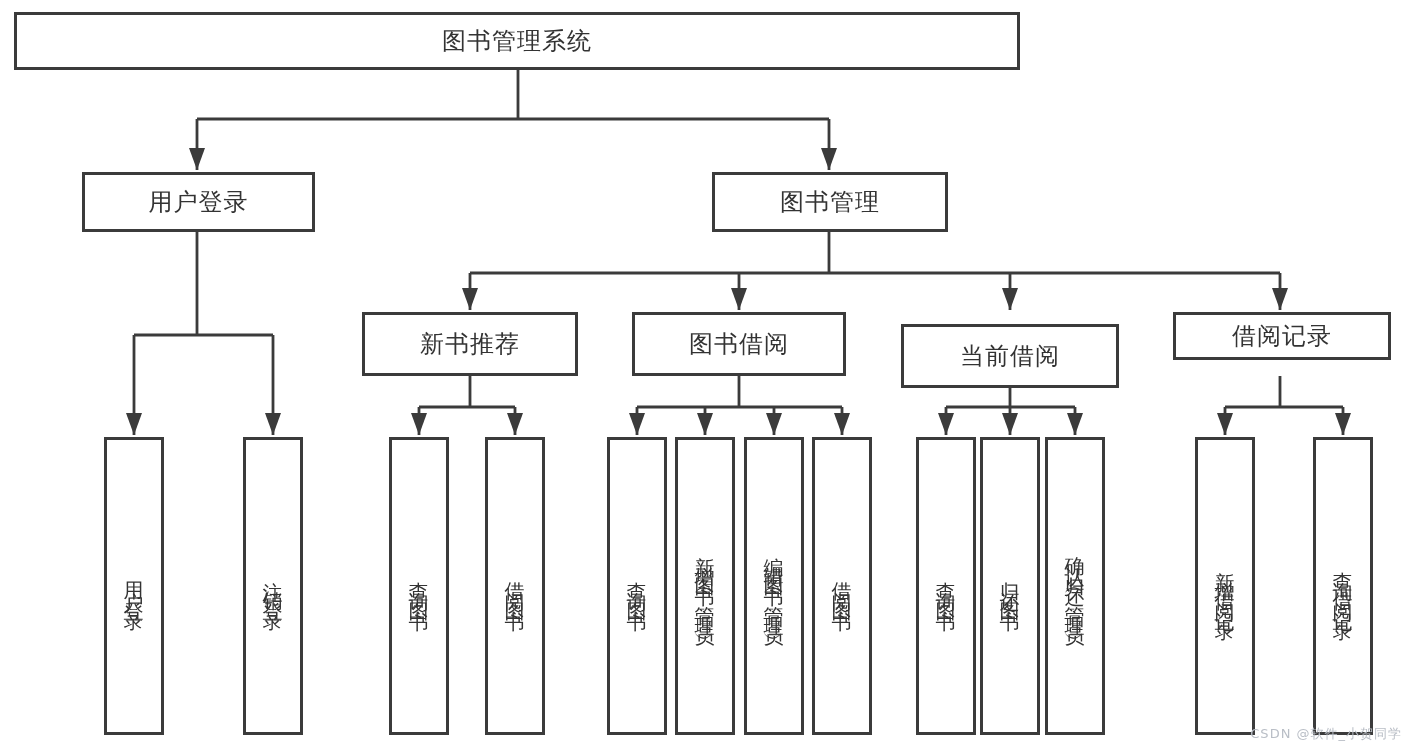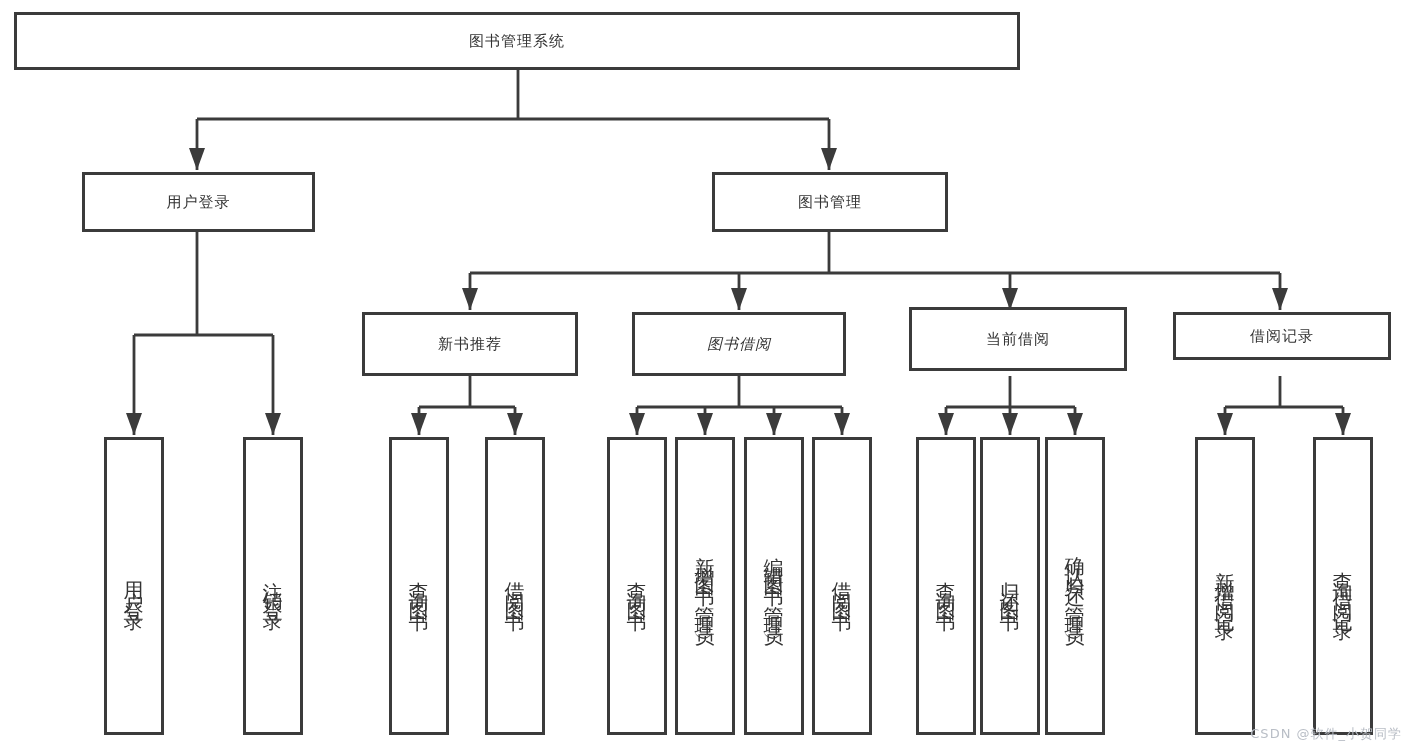--- a/index.html
+++ b/index.html
@@ -26,21 +26,21 @@
     position: absolute;
     box-sizing: border-box;
     background: #ffffff;
     border: 3px solid #3b3b3b;
     display: flex;
     align-items: center;
     justify-content: center;
     color: #333333;
   }
   .hbox .htext {
-    font-size: 15px;
+    font-size: 24px;
     letter-spacing: 1px;
     white-space: nowrap;
   }
   .vbox {
     width: 60px;
     top: 437px;
     height: 298px;
   }
   .vbox .vtext {
     writing-mode: vertical-rl;
@@ -101,24 +101,24 @@
   <div class="box hbox" style="left:82px;top:172px;width:233px;height:60px;">
     <span class="htext">用户登录</span>
   </div>
   <div class="box hbox" style="left:712px;top:172px;width:236px;height:60px;">
     <span class="htext">图书管理</span>
   </div>
 
   <div class="box hbox" style="left:362px;top:312px;width:216px;height:64px;">
     <span class="htext">新书推荐</span>
   </div>
-  <div class="box hbox" style="left:632px;top:312px;width:214px;height:64px;font-style:italic;">
+  <div class="box hbox" style="left:632px;top:312px;width:214px;height:64px;">
     <span class="htext">图书借阅</span>
   </div>
-  <div class="box hbox" style="left:901px;top:307px;width:218px;height:64px;margin-left:8px;">
+  <div class="box hbox" style="left:901px;top:324px;width:218px;height:64px;">
     <span class="htext">当前借阅</span>
   </div>
   <div class="box hbox" style="left:1173px;top:312px;width:218px;height:48px;">
     <span class="htext">借阅记录</span>
   </div>
 
   <div class="box vbox" style="left:104px;">
     <span class="vtext">用户登录</span>
   </div>
   <div class="box vbox" style="left:243px;">

